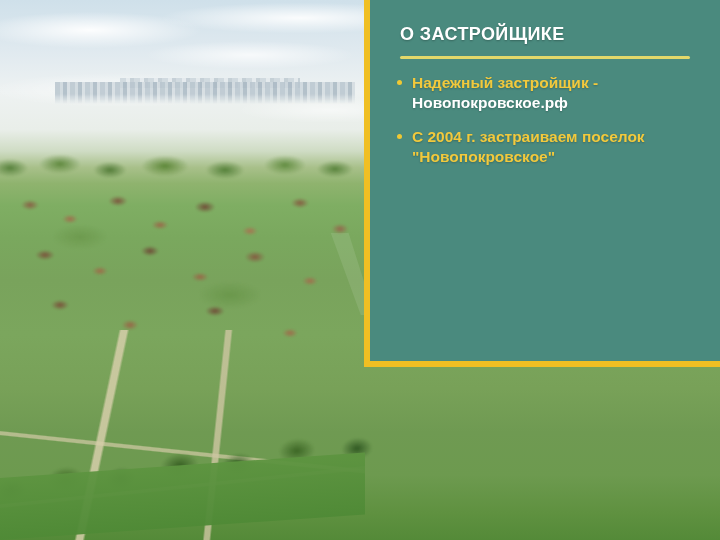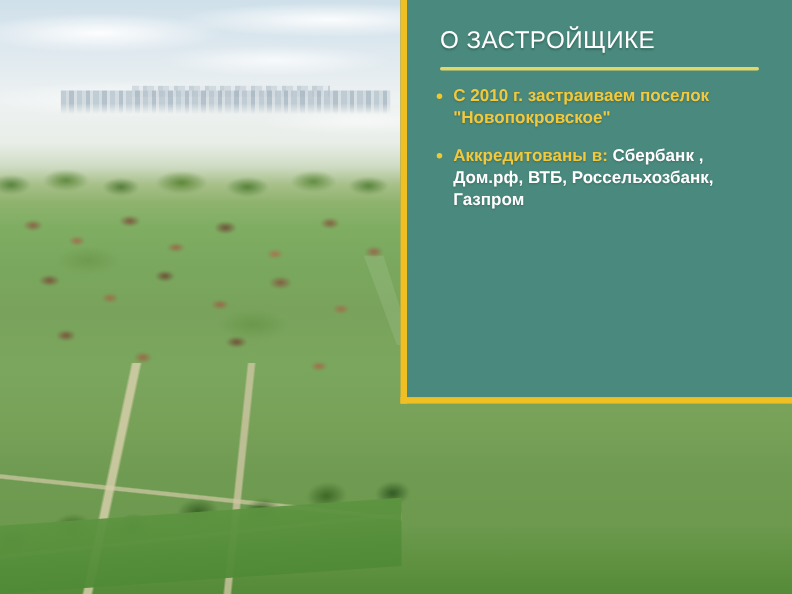--- a/index.html
+++ b/index.html
@@ -190,22 +190,22 @@
     background: #4a8a7e;
     border-left: 6px solid #f0bf23;
     border-bottom: 6px solid #f0bf23;
     border-top: 6px solid #f0bf23;
     box-sizing: border-box;
     padding: 18px 16px 10px 26px;
   }
 
   .panel-title {
     color: #ffffff;
-    font-size: 22px;
-    font-weight: 400;
+    font-size: 18px;
+    font-weight: 700;
     letter-spacing: .4px;
     margin: 6px 0 0 4px;
     text-shadow: 0 1px 2px rgba(0,0,0,.25);
   }
 
   .divider {
     height: 3px;
     background: #e2d86a;
     margin: 11px 14px 0 4px;
     border-radius: 2px;
@@ -262,25 +262,25 @@
   <div class="watermark">VITO</div>
 
   <div class="panel">
 
     <div class="panel-title">О ЗАСТРОЙЩИКЕ</div>
 
     <div class="divider"></div>
 
     <ul class="bullets">
 
-
       <li class="bullet">
-        <span class="hl">С 2010 г. застраиваем поселок "Новопокровское"</span>
+        <span class="hl">Надежный застройщик -</span><span class="wt"> Новопокровское.рф</span>
       </li>
 
-
       <li class="bullet">
-        <span class="hl">Аккредитованы в:</span><span class="wt"> Сбербанк , Дом.рф, ВТБ, Россельхозбанк, Газпром</span>
+        <span class="hl">С 2004 г. застраиваем поселок "Новопокровское"</span>
       </li>
+
+
 
     </ul>
   </div>
 </div>
 
 </body></html>

